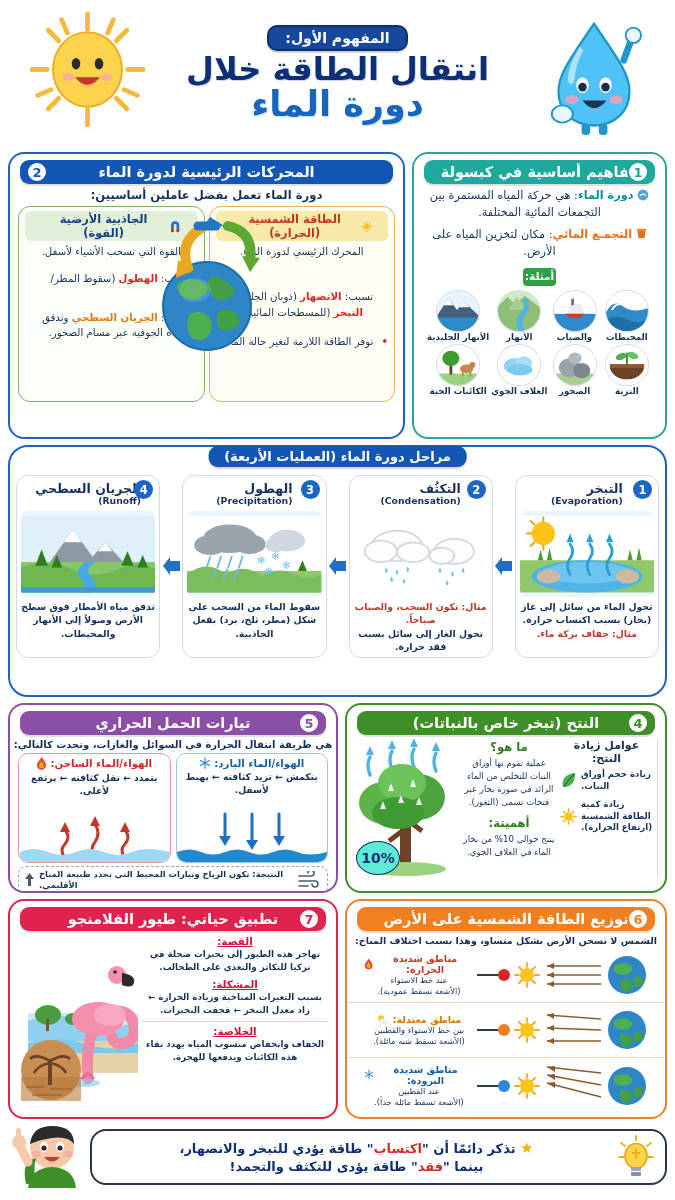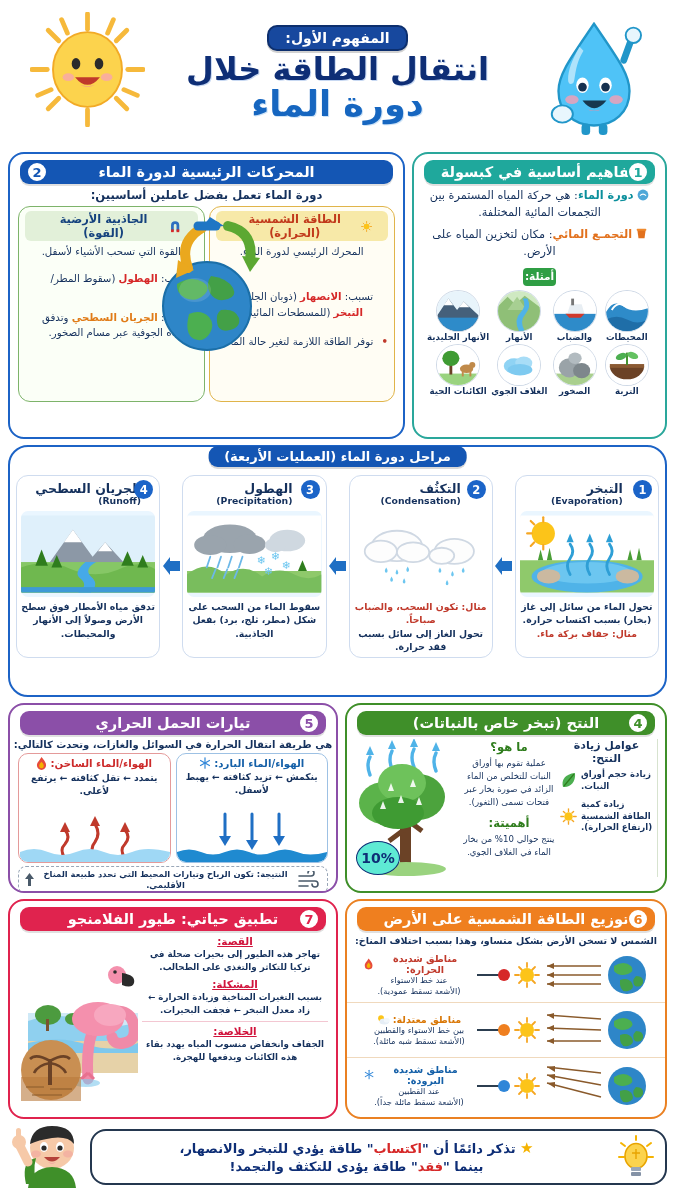--- a/index.html
+++ b/index.html
@@ -122,21 +122,21 @@
   .cpanel{flex:1;border-radius:10px;padding:3px 5px;height:110px;position:relative;overflow:hidden}
   .cp-hot{border:1.5px solid #e49a9a;background:#fff}
   .cp-cold{border:1.5px solid #9dc1e4;background:#fff}
   .cp-h{font-size:10.2px;font-weight:bold;text-align:center;margin-bottom:1px;display:flex;
     align-items:center;justify-content:center;gap:3px}
   .cp-h.hot{color:#cc2a2a}.cp-h.cold{color:#1560a8}
   .cp-t{font-size:9.2px;font-weight:bold;color:#14305c;text-align:center;line-height:1.45}
   .conv-img{position:absolute;left:0;right:0;bottom:0;height:50px}
   .s5-note{margin:3px 8px 0;border:1.3px dashed #9aa7b8;border-radius:8px;
     display:flex;align-items:center;gap:5px;padding:2px 6px;background:#fff}
-  .s5-note .tx{flex:1;font-size:8.4px;font-weight:bold;color:#14305c;text-align:center;line-height:1.3}
+  .s5-note .tx{flex:1;font-size:8.4px;font-weight:bold;color:#14305c;text-align:left;line-height:1.3}
 
   
   .row4{display:flex;gap:7px;margin-top:6px;height:220px}
   .sec6{width:322px;border:2px solid #ea8123;border-radius:16px;background:#fff;flex:none}
   .sec6 .card-hd{background:#ef7f1f}
   .sec7{flex:1;border:2px solid #e0234e;border-radius:16px;background:#fff}
   .sec7 .card-hd{background:#e0234e}
   .s6-intro{font-size:9.5px;font-weight:bold;color:#14305c;text-align:center;margin-bottom:2px;padding:0 6px}
   .zone{display:flex;align-items:center;gap:3px;padding:1px 17px;height:55px;
     border-bottom:1px solid #f0d9bd}

